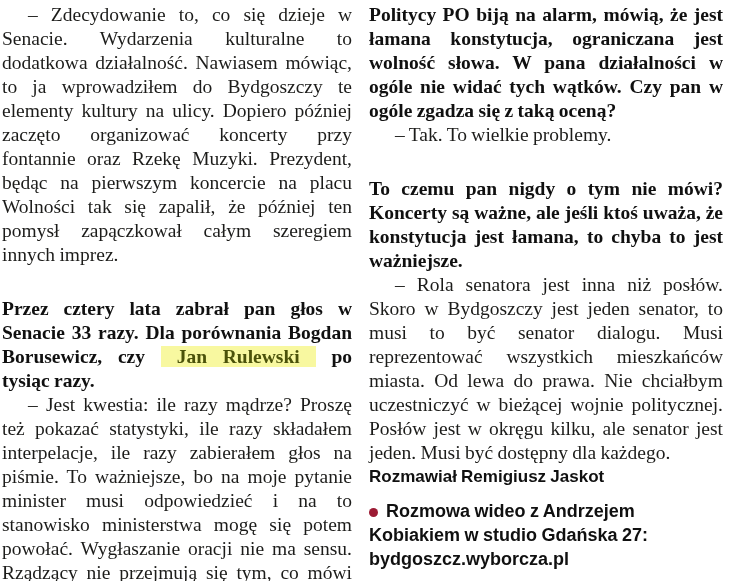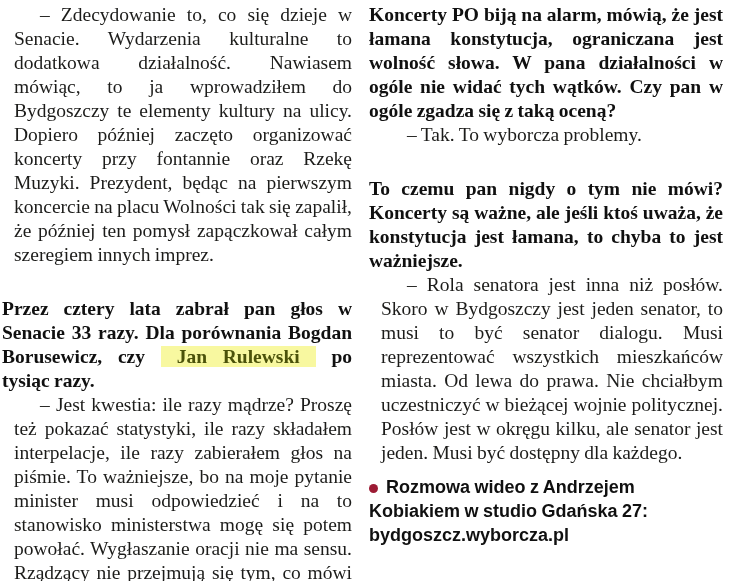--- a/index.html
+++ b/index.html
@@ -26,21 +26,21 @@
   .col{width:350px;flex:0 0 auto;}
   .col.right{width:354px;}
   p{
     margin:0;
     font-size:19.5px;
     line-height:24px;
     text-align:justify;
     hyphens:auto;-webkit-hyphens:auto;
     word-spacing:-0.5px;
   }
-  p.ans{text-indent:26px;margin-left:12px;}
+  p.ans{text-indent:26px;}
   p.q{font-weight:700;color:var(--bold-text);}
   .gap{margin-top:30px;}
   a.link{
     color:var(--link-text);
     background:var(--link-highlight);
     text-decoration:none;
     font-weight:700;
     padding:0 16px;
     cursor:pointer;
   }
@@ -77,25 +77,26 @@
 
   <div class="col">
     <p class="ans">– Zdecydowanie to, co się dzieje w Senacie. Wydarzenia kulturalne to dodatkowa działalność. Nawiasem mówiąc, to ja wprowadziłem do Bydgoszczy te elementy kultury na ulicy. Dopiero później zaczęto organizować koncerty przy fontannie oraz Rzekę Muzyki. Prezydent, będąc na pierwszym koncercie na placu Wolności tak się zapalił, że później ten pomysł zapączkował całym szeregiem innych imprez.</p>
 
     <p class="q gap"><span>Przez cztery lata zabrał pan głos w Senacie 33 razy. Dla porównania Bogdan Borusewicz, czy </span><a class="link">Jan Rulewski</a><span> po tysiąc razy.</span></p>
 
     <p class="ans">– Jest kwestia: ile razy mądrze? Proszę też pokazać statystyki, ile razy składałem interpelacje, ile razy zabierałem głos na piśmie. To ważniejsze, bo na moje pytanie minister musi odpowiedzieć i na to stanowisko ministerstwa mogę się potem powołać. Wygłaszanie oracji nie ma sensu. Rządzący nie przejmują się tym, co mówi opozycja. W poprzedniej kadencji było inaczej.</p>
   </div>
 
   <div class="col right">
-    <p class="q">Koncerty PO biją na alarm, mówią, że jest łamana konstytucja, ograniczana jest wolność słowa. W pana działalności w ogóle nie widać tych wątków. Czy pan w ogóle zgadza się z taką oceną?</p>
+    <p class="q">Politycy PO biją na alarm, mówią, że jest łamana konstytucja, ograniczana jest wolność słowa. W pana działalności w ogóle nie widać tych wątków. Czy pan w ogóle zgadza się z taką oceną?</p>
 
-    <p class="ans">– Tak. To wyborcza problemy.</p>
+    <p class="ans">– Tak. To wielkie problemy.</p>
 
     <p class="q gap">To czemu pan nigdy o tym nie mówi? Koncerty są ważne, ale jeśli ktoś uważa, że konstytucja jest łamana, to chyba to jest ważniejsze.</p>
 
     <p class="ans">– Rola senatora jest inna niż posłów. Skoro w Bydgoszczy jest jeden senator, to musi to być senator dialogu. Musi reprezentować wszystkich mieszkańców miasta. Od lewa do prawa. Nie chciałbym uczestniczyć w bieżącej wojnie politycznej. Posłów jest w okręgu kilku, ale senator jest jeden. Musi być dostępny dla każdego.</p>
 
+    <p class="byline">Rozmawiał Remigiusz Jaskot</p>
 
     <p class="promo"><span class="bullet"></span><span>Rozmowa wideo z Andrzejem Kobiakiem w studio Gdańska 27: bydgoszcz.wyborcza.pl</span></p>
   </div>
 
 </div>
 
 </body></html>

